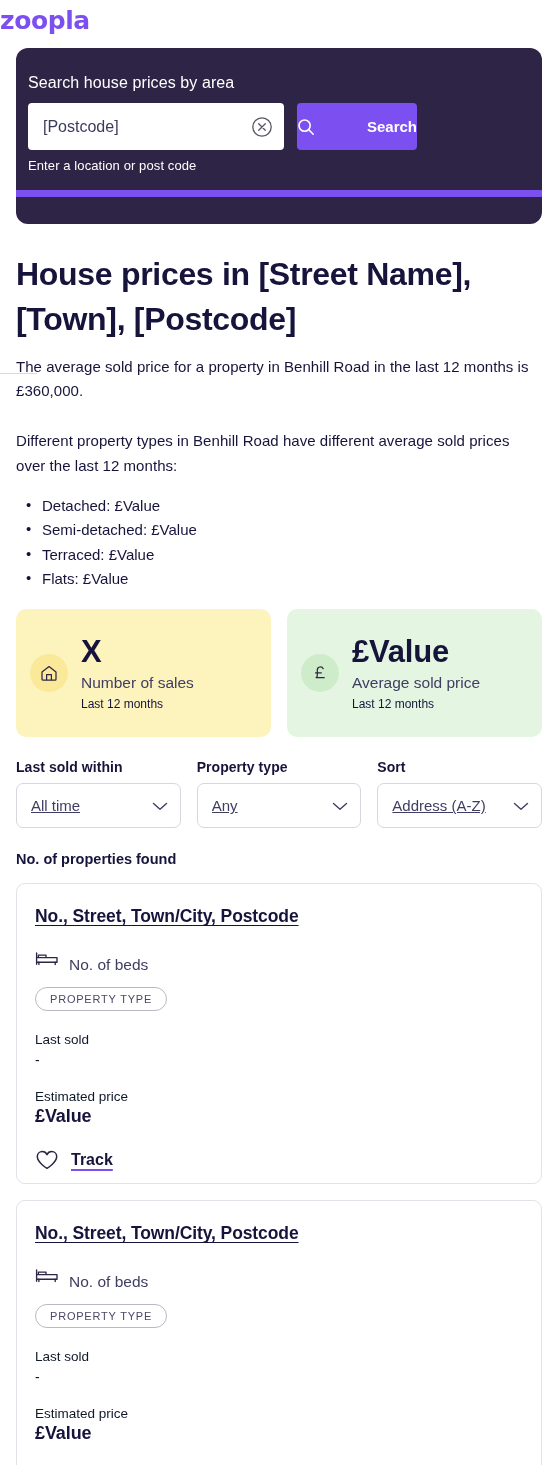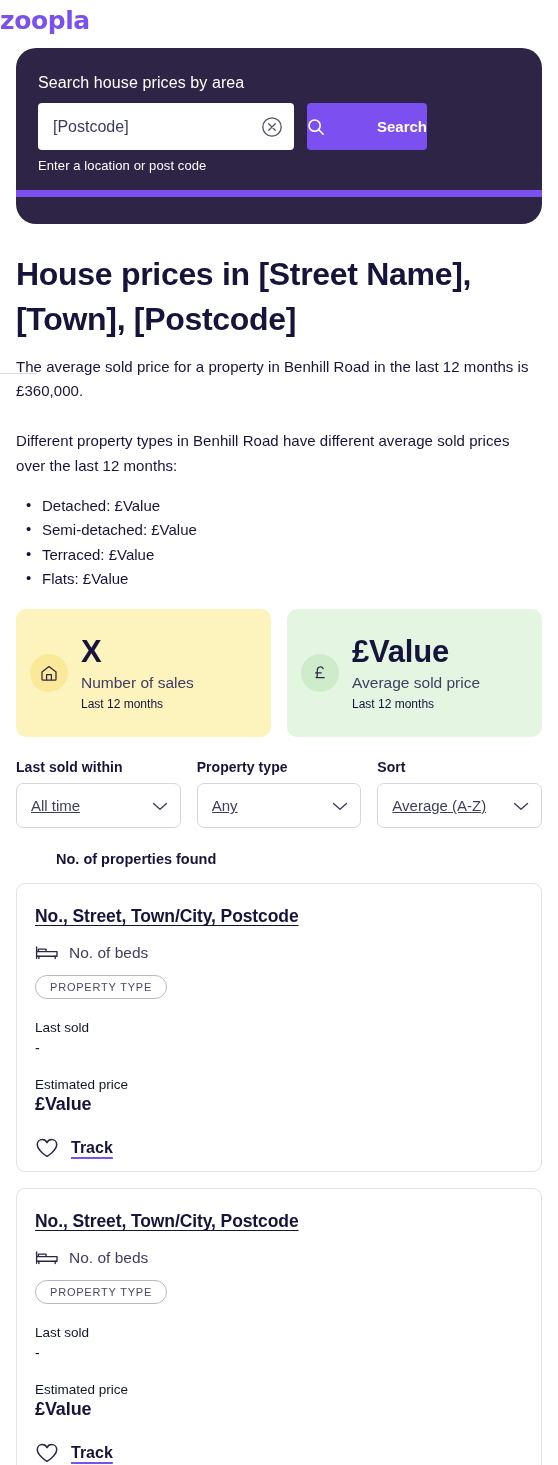--- a/index.html
+++ b/index.html
@@ -36,22 +36,22 @@
     font-weight: 700;
     letter-spacing: -0.4px;
     color: #7b4ff0;
     text-transform: lowercase;
   }
 
   
   .search-panel {
     margin: 8px 16px 0 16px;
     background: #2e2546;
-    border-radius: 20px;
-    padding: 26px 18px 0 22px;
+    border-radius: 12px;
+    padding: 26px 18px 0 12px;
     position: relative;
     overflow: hidden;
     height: 176px;
   }
   .search-panel-title {
     color: #ffffff;
     font-size: 16px;
     font-weight: 400;
     letter-spacing: 0.1px;
     margin-bottom: 11px;
@@ -251,21 +251,20 @@
     text-overflow: ellipsis;
     text-decoration: underline;
   }
   .chevron { flex: 0 0 18px; margin-left: 4px; display: flex; }
 
   .results-count {
     font-size: 14.5px;
     font-weight: 700;
     color: #17143c;
     margin-top: 23px;
-    margin-left: 40px;
   }
 
   
   .prop-card {
     border: 1px solid #e2e2e8;
     border-radius: 9px;
     background: #ffffff;
     padding: 22px 18px 12px 18px;
     margin-top: 16px;
   }
@@ -278,21 +277,21 @@
     cursor: pointer;
     display: inline-block;
     letter-spacing: -0.1px;
   }
   .beds-row {
     display: flex;
     align-items: center;
     gap: 10px;
     margin-top: 17px;
   }
-  .beds-label { font-size: 15.5px; color: #3f3d62; }
+  .beds-label { font-size: 15.5px; color: #3f3d62; margin-top: 12px; }
 
   .type-pill {
     display: inline-flex;
     align-items: center;
     justify-content: center;
     height: 24px;
     padding: 0 14px;
     border: 1px solid #b9b9c4;
     border-radius: 12px;
     font-size: 11px;
@@ -447,21 +446,21 @@
             <svg width="18" height="12" viewBox="0 0 18 12" fill="none">
               <path d="M2.5 3.5 L9 9.2 L15.5 3.5" stroke="#3f3d62" stroke-width="1.4" stroke-linecap="round" stroke-linejoin="round"></path>
             </svg>
           </span>
         </div>
       </div>
 
       <div class="filter">
         <div class="filter-label">Sort</div>
         <div class="select-box">
-          <span class="select-value">Average (A-Z)</span>
+          <span class="select-value">Address (A-Z)</span>
           <span class="chevron">
             <svg width="18" height="12" viewBox="0 0 18 12" fill="none">
               <path d="M2.5 3.5 L9 9.2 L15.5 3.5" stroke="#3f3d62" stroke-width="1.4" stroke-linecap="round" stroke-linejoin="round"></path>
             </svg>
           </span>
         </div>
       </div>
 
     </div>
 

